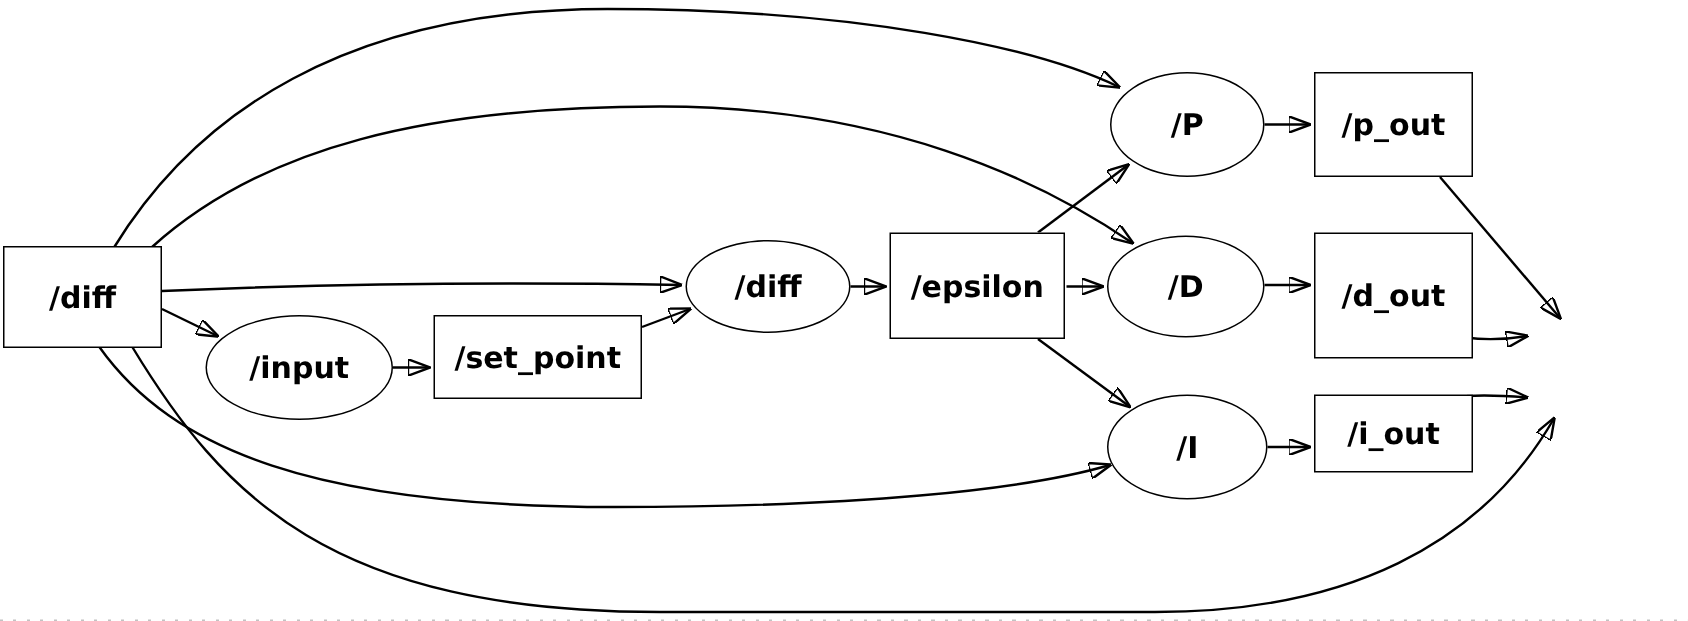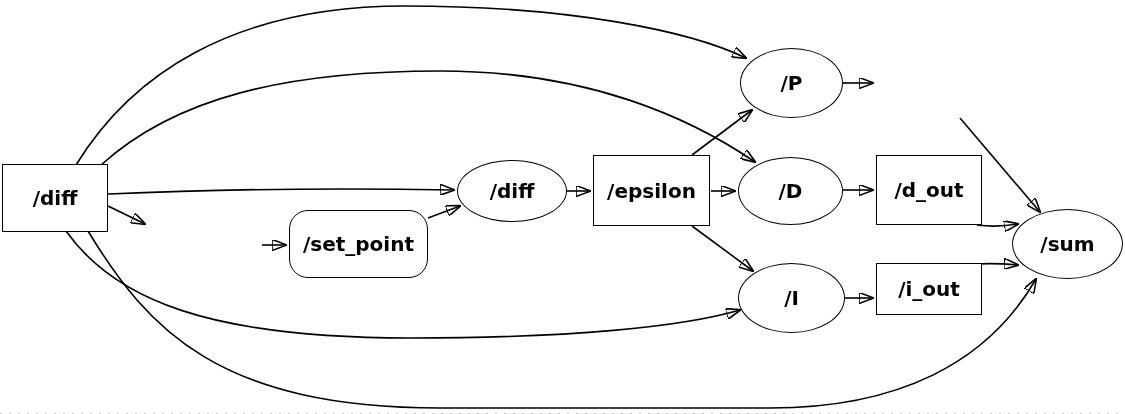--- a/index.html
+++ b/index.html
@@ -81,22 +81,25 @@
     <path marker-end="url(#arrow)" d="M 845,298 L 873,298"></path>
     <path marker-end="url(#arrow)" d="M 960,118 L 1040,212"></path>
     <path marker-end="url(#arrow)" d="M 977,225 C 992,227 1006,226 1018,224"></path>
     <path marker-end="url(#arrow)" d="M 978,264 C 992,263 1006,264 1018,265"></path>
   </svg>
 
   <div class="node" style="left:2px; top:164px; width:106px; height:68px;">
     <span>/diff</span>
   </div>
 
+  <div class="node ellipse" style="left:137px; top:210px; width:125px; height:70px;">
+    <span>/input</span>
+  </div>
 
-  <div class="node" style="left:289px; top:210px; width:139px; height:68px;border-radius:19px;">
+  <div class="node" style="left:289px; top:210px; width:139px; height:56px;">
     <span>/set_point</span>
   </div>
 
   <div class="node ellipse" style="left:457px; top:160px; width:110px; height:62px;text-align:center;">
     <span>/diff</span>
   </div>
 
   <div class="node" style="left:593px; top:155px; width:117px; height:71px;text-align:right;">
     <span>/epsilon</span>
   </div>
@@ -106,27 +109,27 @@
   </div>
 
   <div class="node ellipse" style="left:738px; top:157px; width:105px; height:68px;">
     <span>/D</span>
   </div>
 
   <div class="node ellipse" style="left:738px; top:263px; width:107px; height:70px;">
     <span>/I</span>
   </div>
 
+  <div class="node" style="left:876px; top:48px; width:106px; height:70px;">
+    <span>/p_out</span>
+  </div>
 
-  <div class="node" style="left:876px; top:155px; width:106px; height:70px;">
+  <div class="node" style="left:876px; top:155px; width:106px; height:84px;">
     <span>/d_out</span>
   </div>
 
   <div class="node" style="left:876px; top:263px; width:106px; height:52px;">
     <span>/i_out</span>
   </div>
 
-  <div class="node ellipse" style="left:1012px; top:209px; width:111px; height:70px;">
-    <span>/sum</span>
-  </div>
 
   <div class="bottom-dots"></div>
 </div>
 
 </body></html>

